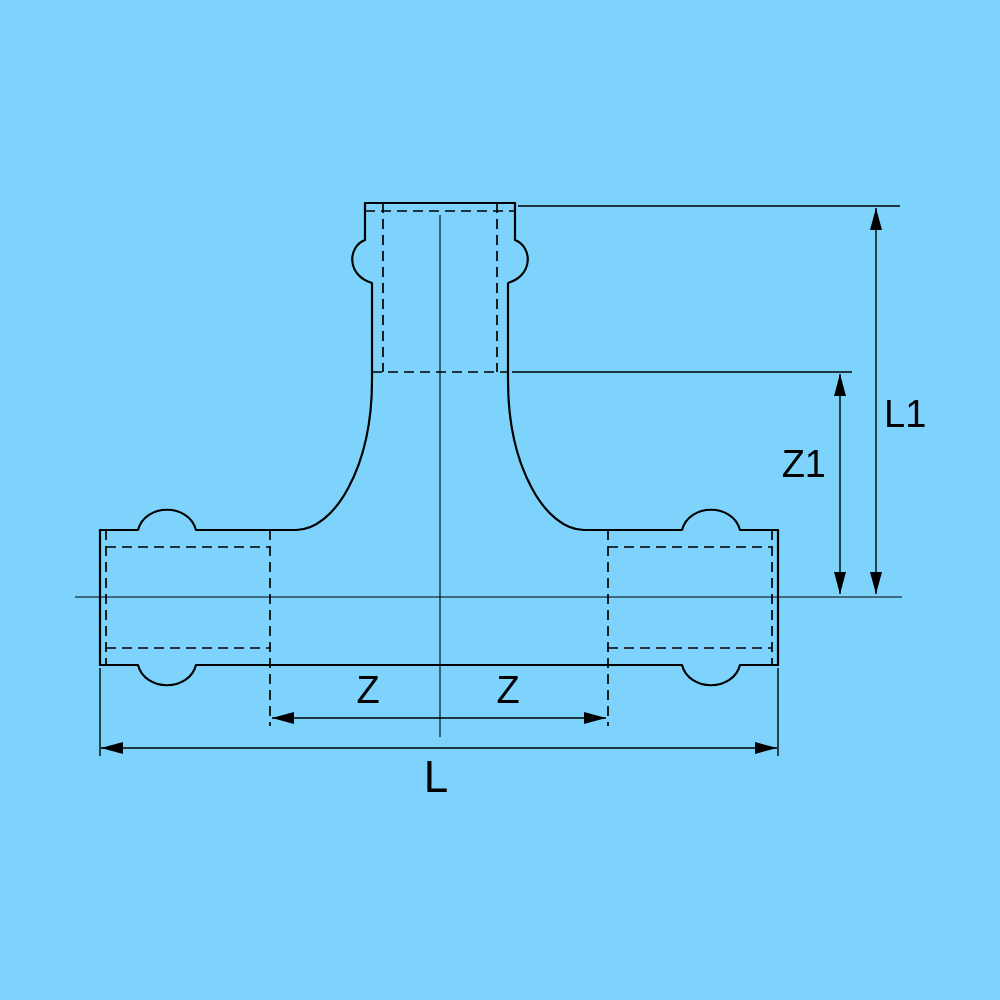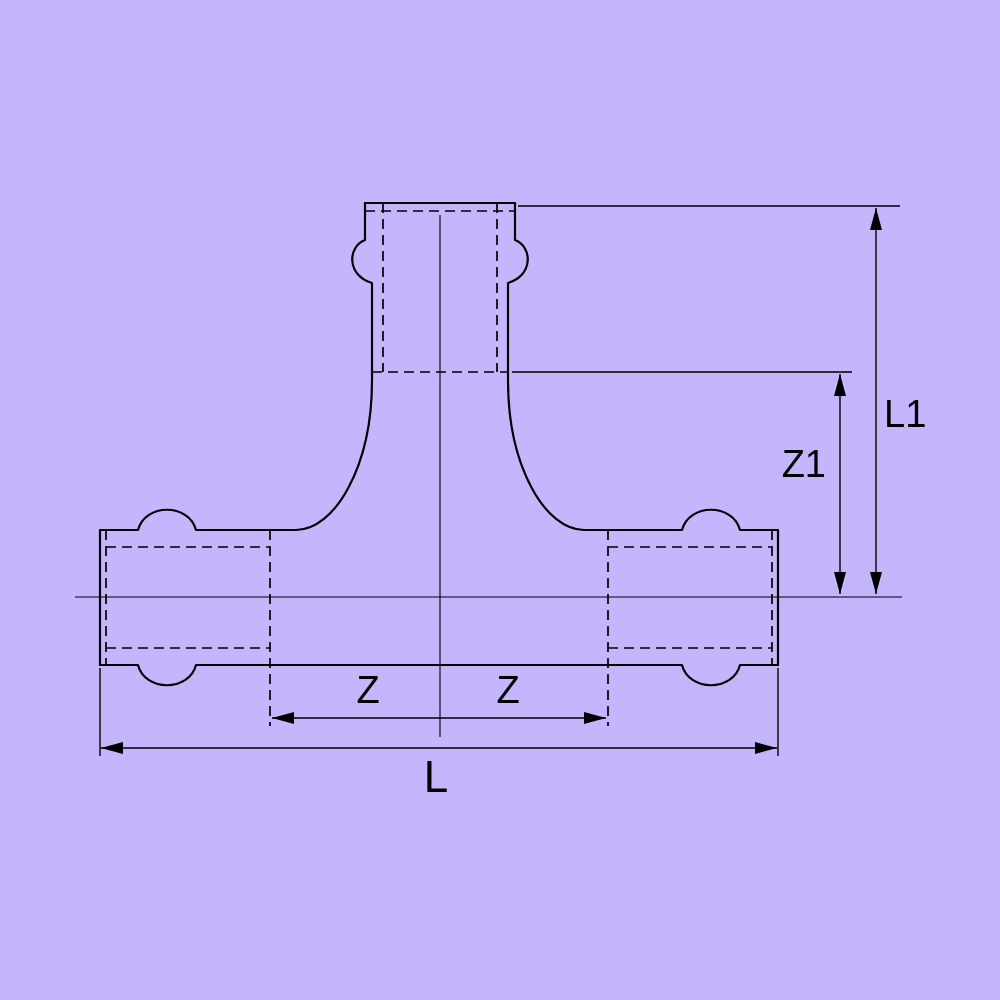--- a/index.html
+++ b/index.html
@@ -6,21 +6,21 @@
     margin: 0;
     padding: 0;
     background: #ffffff;
     width: 1000px;
     height: 1000px;
   }
   .frame {
     position: relative;
     width: 1000px;
     height: 1000px;
-    background: #c4b5fd;
+    background: #7dd3fc;
     overflow: hidden;
   }
   svg { display: block; }
   .outline {
     fill: none;
     stroke: #000000;
     stroke-width: 2.2;
     stroke-linecap: round;
     stroke-linejoin: round;
   }

